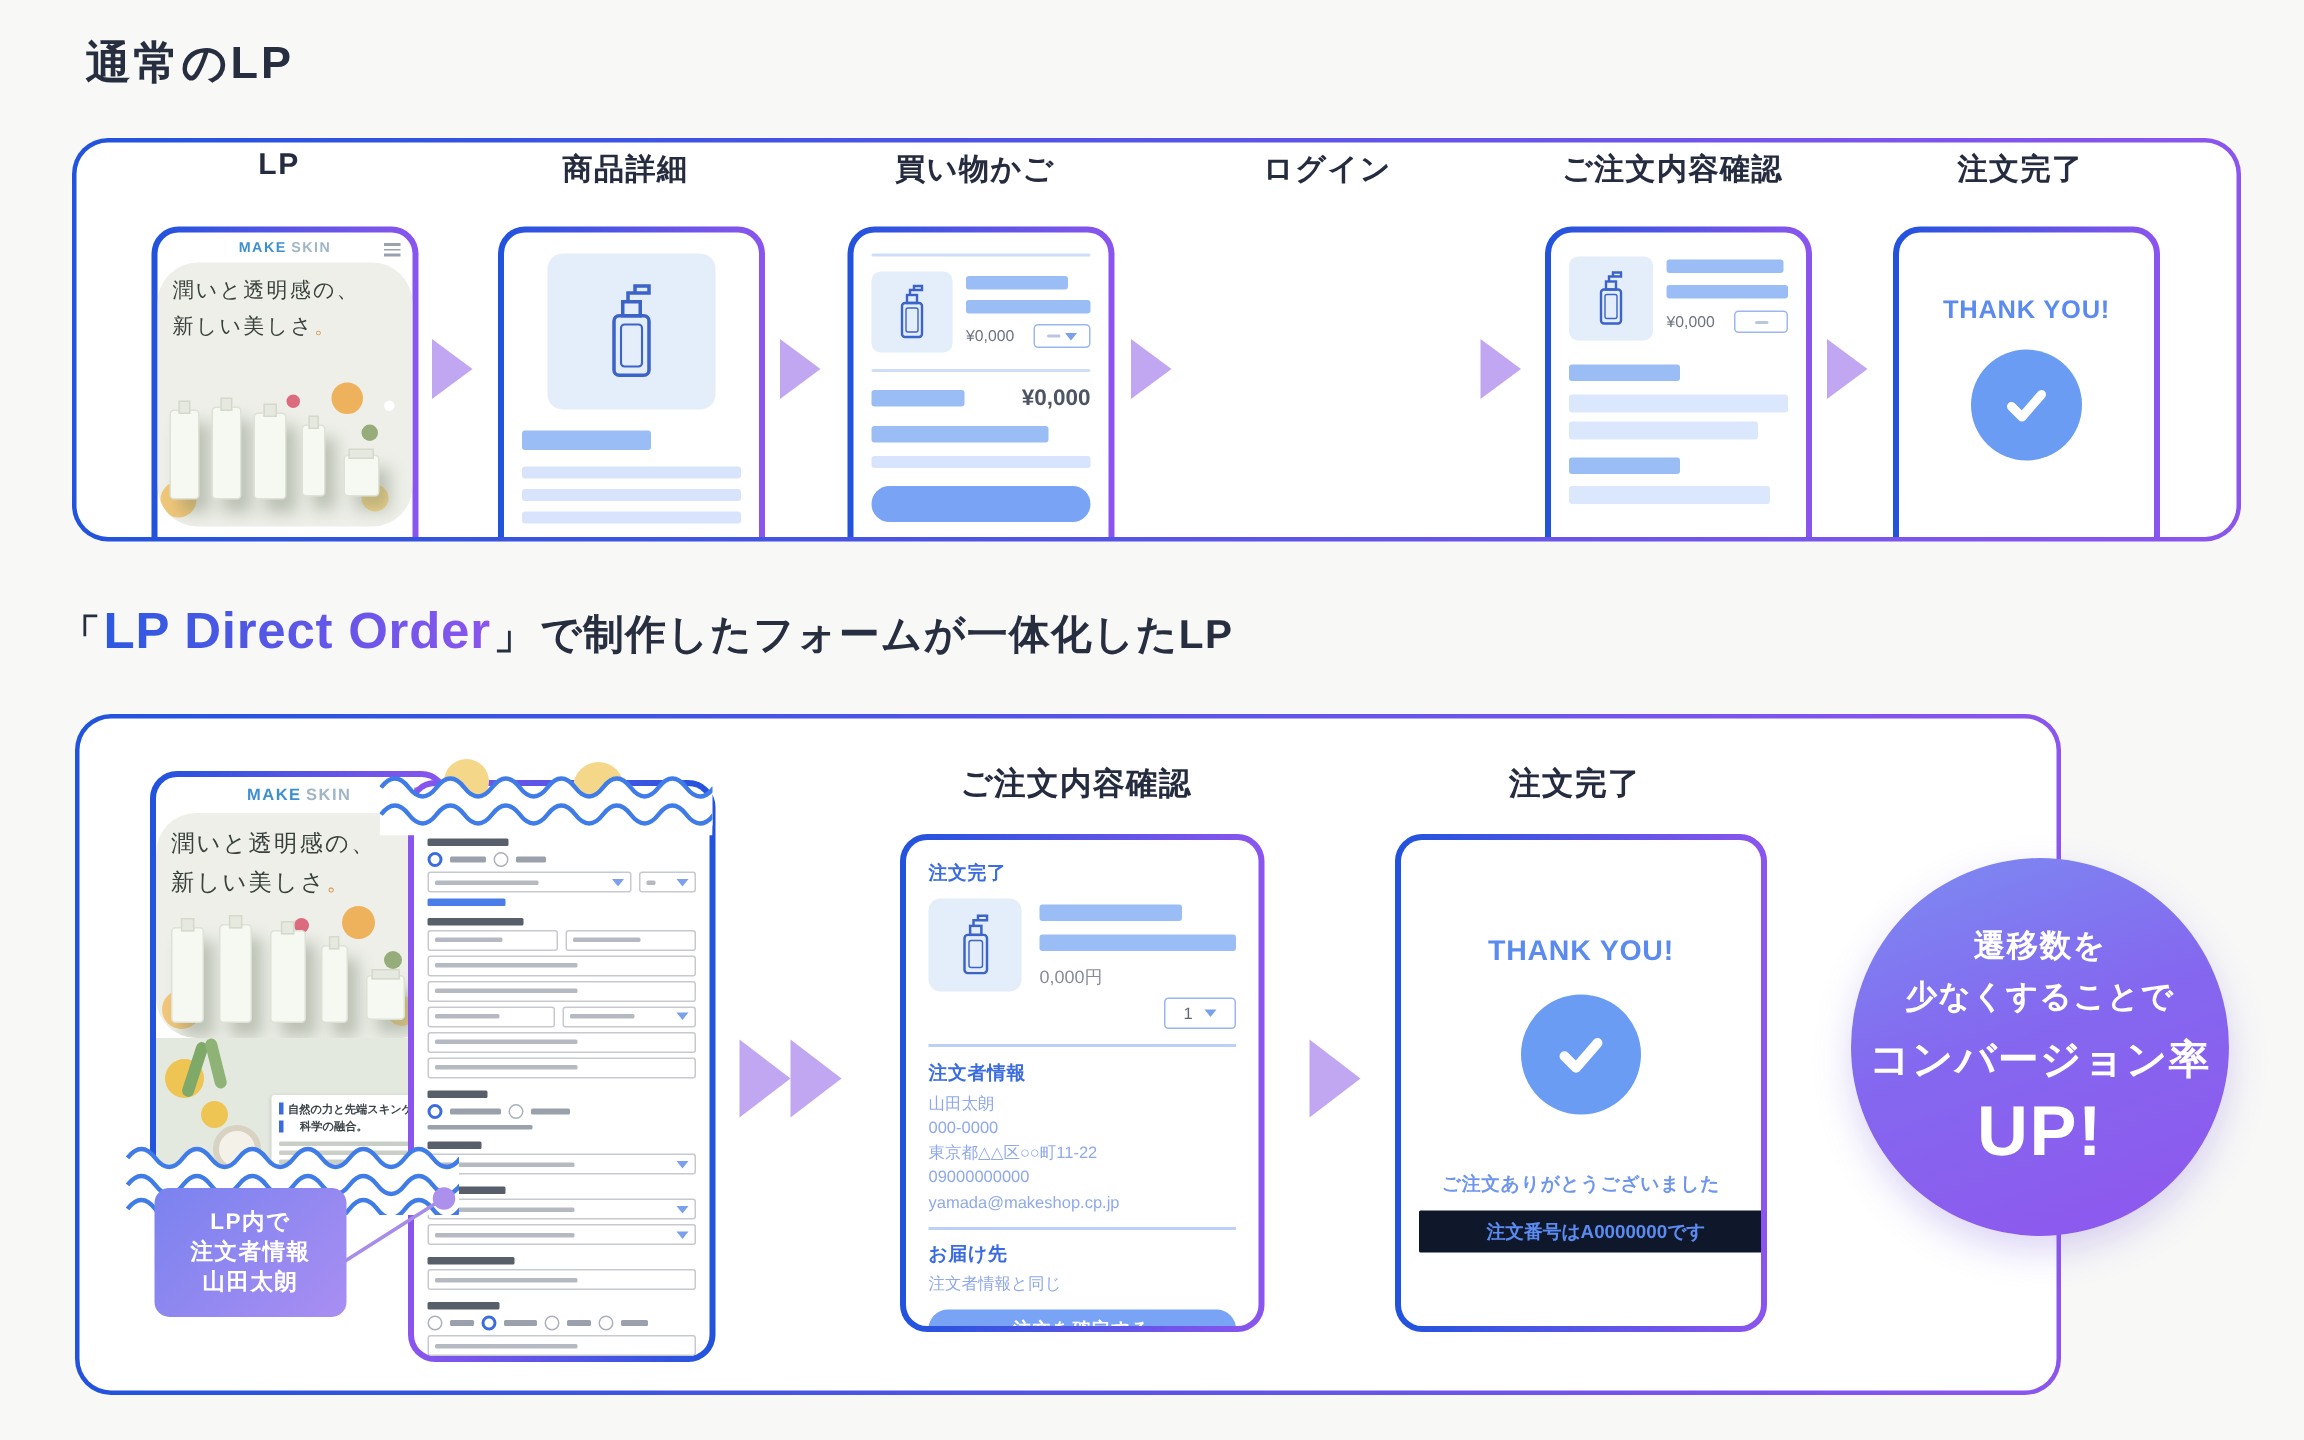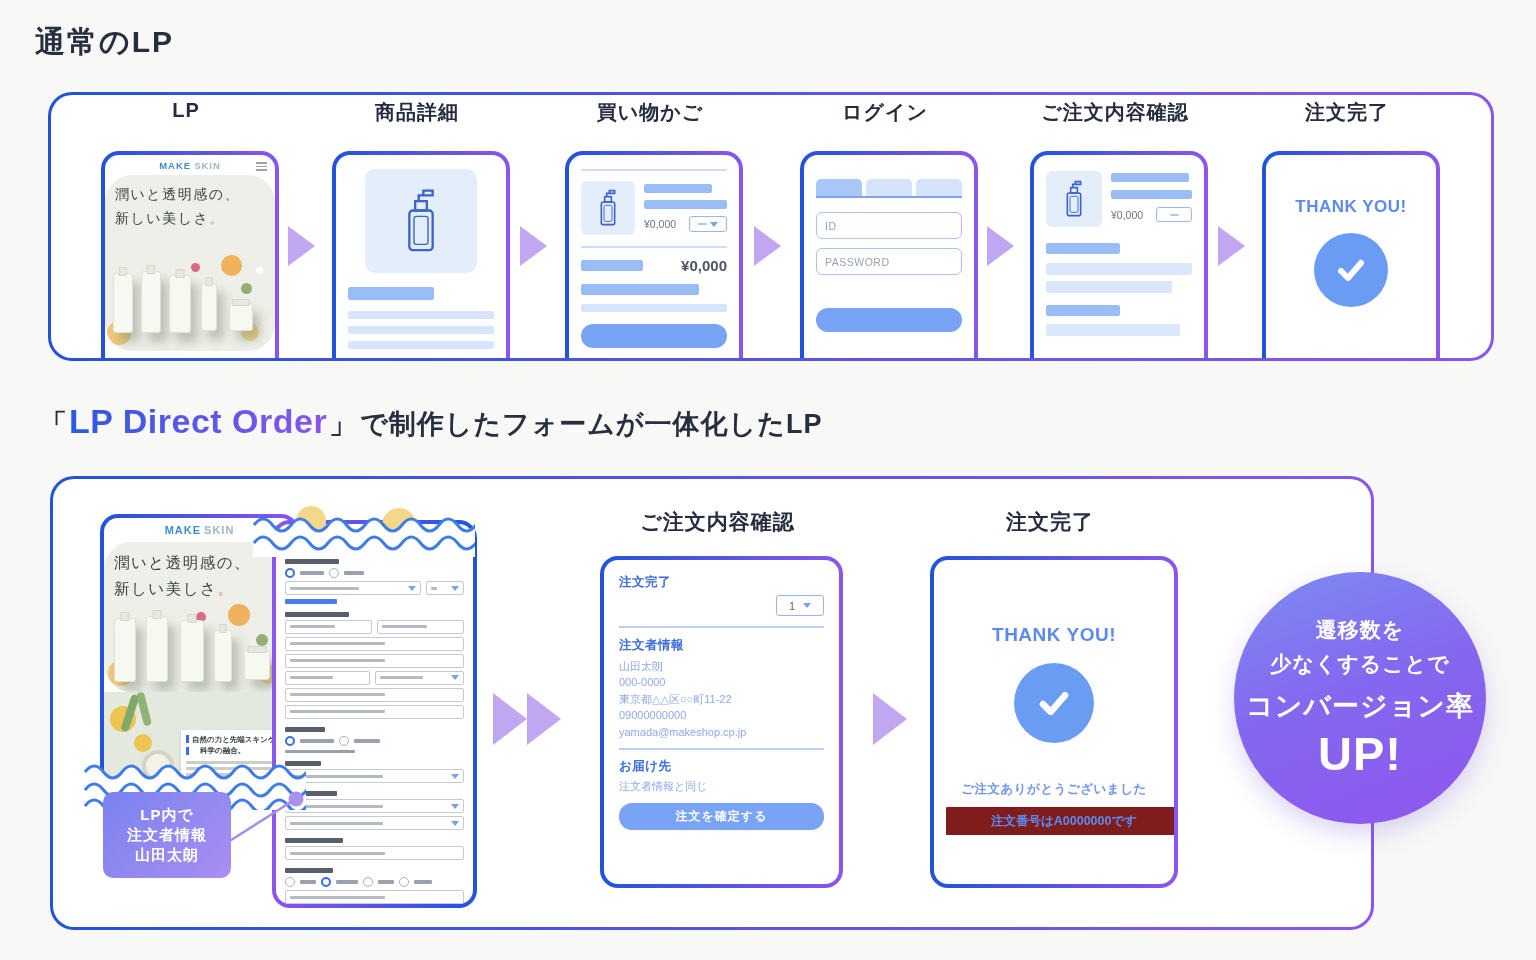--- a/index.html
+++ b/index.html
@@ -1,20 +1,20 @@
 <!DOCTYPE html>
 <html><head>
 <meta charset="utf-8">
 <style>
   html,body{margin:0;padding:0;}
   body{background:#f8f8f7;font-family:"Liberation Sans","DejaVu Sans",sans-serif;}
   .canvas{position:relative;width:1536px;height:960px;overflow:hidden;background:#f8f8f7;}
 
   
-  .h-top{position:absolute;left:35px;top:22px;margin:0;font-size:30px;font-weight:900;color:#272e40;letter-spacing:2px;}
+  .h-top{position:absolute;left:57px;top:22px;margin:0;font-size:30px;font-weight:900;color:#272e40;letter-spacing:2px;}
   .h-bottom{position:absolute;left:40px;top:402px;margin:0;display:flex;align-items:baseline;white-space:nowrap;}
   .h-bottom .br{font-size:27px;font-weight:900;color:#272e40;}
   .h-bottom .brand{font-size:34px;font-weight:900;letter-spacing:.5px;background:linear-gradient(90deg,#2b59e0,#8b55ee);-webkit-background-clip:text;background-clip:text;color:transparent;padding:0 2px;}
   .h-bottom .rest{font-size:27px;font-weight:900;color:#272e40;letter-spacing:1px;margin-left:4px;}
 
   
   .panel{position:absolute;border-radius:24px;background:linear-gradient(90deg,#2153dd,#8b55ee);padding:3px;}
   .panel-inner{position:relative;width:100%;height:100%;background:#ffffff;border-radius:21px;overflow:hidden;}
   .panel-inner.noclip{overflow:visible;}
   .phone{position:absolute;border-radius:18px;background:linear-gradient(90deg,#2153dd,#8b55ee);padding:4px;}
@@ -203,33 +203,20 @@
           <div style="display:flex;align-items:center;margin-top:9px;">
             <div class="bar" style="width:62px;height:11px;"></div>
             <span style="margin-left:auto;font-size:15px;font-weight:600;color:#4c5564;">¥0,000</span>
           </div>
           <div class="bar" style="width:118px;height:11px;margin-top:10px;"></div>
           <div class="bar-light" style="height:8px;margin-top:9px;"></div>
           <div class="pill" style="margin-top:12px;"></div>
         </div>
       </div>
 
-      <div class="phone" style="left:749px;top:56px;width:170px;height:216px;">
-        <div class="phone-inner" style="padding:12px;">
-          <div class="tabs" style="margin-top:12px;">
-            <div class="tab on"></div>
-            <div class="tab"></div>
-            <div class="tab"></div>
-          </div>
-          <div class="tabline"></div>
-          <div class="finput" style="margin-top:14px;">ID</div>
-          <div class="finput" style="margin-top:9px;">PASSWORD</div>
-          <div class="pill" style="margin-top:33px;"></div>
-        </div>
-      </div>
 
       <div class="phone" style="left:979px;top:56px;width:170px;height:216px;">
         <div class="phone-inner" style="padding:12px;">
           <div style="display:flex;margin-top:4px;">
             <div class="sqimg" style="width:56px;height:56px;border-radius:6px;">
               <svg class="bsvg" width="24" height="42" viewBox="0 0 36 58">
                 <rect x="8" y="20" width="20" height="34" rx="3" fill="none" stroke="#3b63c8" stroke-width="2.4"></rect>
                 <rect x="12" y="25" width="12" height="24" rx="2" fill="none" stroke="#3b63c8" stroke-width="1.4"></rect>
                 <rect x="13" y="12" width="10" height="8" fill="none" stroke="#3b63c8" stroke-width="2.4"></rect>
                 <path d="M16 12 v-5 h4 v-4 h8 v4 h-8" fill="none" stroke="#3b63c8" stroke-width="2.4"></path>
@@ -473,20 +460,35 @@
     <span>注文者情報</span>
     <span>山田太朗</span>
   </div>
 
   <div class="arr big" style="left:493px;top:693px;"></div>
   <div class="arr big" style="left:527px;top:693px;"></div>
 
   <div class="phone" style="left:600px;top:556px;width:235px;height:324px;">
     <div class="phone-inner" style="padding:14px 15px;">
       <div class="c-sec">注文完了</div>
+      <div style="display:flex;margin-top:8px;">
+        <div class="sqimg" style="width:62px;height:62px;">
+          <svg class="bsvg" width="27" height="46" viewBox="0 0 36 58">
+            <rect x="8" y="20" width="20" height="34" rx="3" fill="none" stroke="#3b63c8" stroke-width="2.2"></rect>
+            <rect x="12" y="25" width="12" height="24" rx="2" fill="none" stroke="#3b63c8" stroke-width="1.3"></rect>
+            <rect x="13" y="12" width="10" height="8" fill="none" stroke="#3b63c8" stroke-width="2.2"></rect>
+            <path d="M16 12 v-5 h4 v-4 h8 v4 h-8" fill="none" stroke="#3b63c8" stroke-width="2.2"></path>
+          </svg>
+        </div>
+        <div style="flex:1;margin-left:12px;">
+          <div class="bar" style="width:95px;height:11px;margin-top:4px;"></div>
+          <div class="bar" style="width:100%;height:11px;margin-top:9px;"></div>
+          <div style="font-size:12px;color:#858b99;margin-top:9px;">0,000円</div>
+        </div>
+      </div>
       <div style="display:flex;justify-content:flex-end;margin-top:4px;">
         <div class="qtybox">
           <span>1</span>
             <span class="caret"></span>
         </div>
       </div>
       <div class="c-div" style="margin-top:10px;"></div>
       <div class="c-sec" style="margin-top:9px;">注文者情報</div>
       <div class="c-line" style="margin-top:4px;">山田太朗</div>
       <div class="c-line">000-0000</div>
@@ -504,21 +506,21 @@
 
   <div class="phone" style="left:930px;top:556px;width:240px;height:324px;">
     <div class="phone-inner" style="padding:12px;text-align:center;">
       <div class="ty" style="font-size:19px;margin-top:52px;">THANK YOU!</div>
       <div class="chk-circle" style="width:80px;height:80px;margin-top:17px;">
         <svg width="44" height="44" viewBox="0 0 40 40">
           <path d="M10 21 L17 28 L30 13" stroke="#ffffff" stroke-width="6" fill="none" stroke-linecap="round" stroke-linejoin="round"></path>
         </svg>
       </div>
       <div style="margin-top:38px;font-size:12.5px;font-weight:700;color:#6f96ec;letter-spacing:.5px;">ご注文ありがとうございました</div>
-      <div style="margin:9px auto 0;width:236px;height:28px;background:#7f1d1d;border-radius:1px;display:flex;align-items:center;justify-content:center;font-size:12.5px;font-weight:700;color:#5b8bf0;">注文番号はA0000000です</div>
+      <div style="margin:9px auto 0;width:236px;height:28px;background:#0f172a;border-radius:1px;display:flex;align-items:center;justify-content:center;font-size:12.5px;font-weight:700;color:#5b8bf0;">注文番号はA0000000です</div>
     </div>
   </div>
 
   <div class="badge">
     <span class="b1">遷移数を</span>
     <span class="b2">少なくすることで</span>
     <span class="b3">コンバージョン率</span>
     <span class="b4">UP!</span>
   </div>
 

